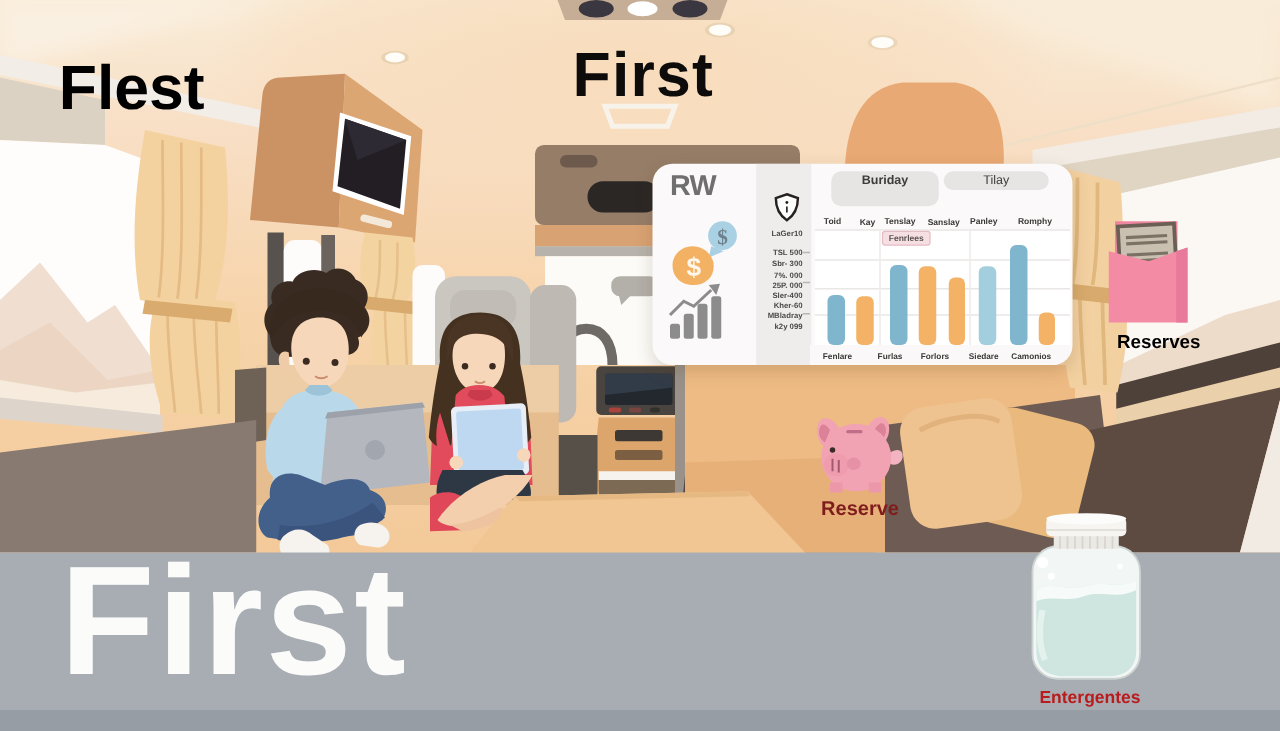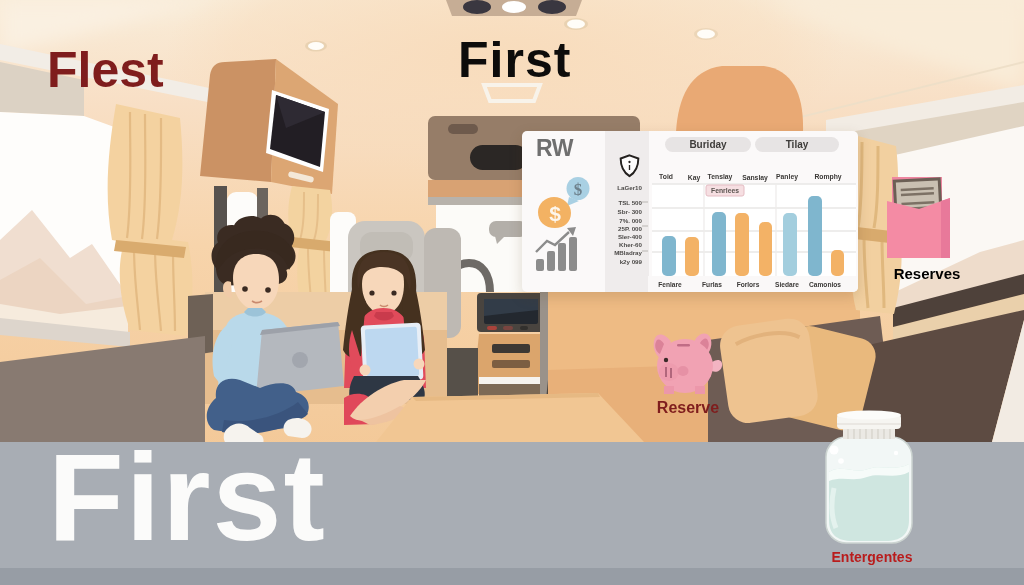--- a/index.html
+++ b/index.html
@@ -358,29 +358,29 @@
     <path d="M17,24 L81,24" stroke="#dedad3" stroke-width="1.2"></path>
   </g>
 </svg>
 
 <div class="abs" style="left:820px;top:549px;width:104px;text-align:center;font-size:14px;font-weight:bold;color:#b91c1c;">Entergentes</div>
 
 <div class="abs" style="left:636px;top:399px;width:104px;text-align:center;font-size:16px;font-weight:bold;color:#7f1d1d;">Reserve</div>
 
 <div class="abs" style="left:875px;top:265px;width:104px;text-align:center;font-size:15px;font-weight:bold;color:#000000;">Reserves</div>
 
-<div class="abs" style="left:47px;top:41px;font-size:50px;font-weight:bold;color:#7f1d1d;letter-spacing:0px;">Flest</div>
+<div class="abs" style="left:47px;top:41px;font-size:50px;font-weight:bold;color:#000000;letter-spacing:0px;">Flest</div>
 
 <div class="abs" style="left:458px;top:31px;font-size:50px;font-weight:bold;color:#0d0c0b;letter-spacing:1px;">First</div>
 
 <svg class="abs" style="left:480px;top:82px" width="64" height="22" viewBox="0 0 64 22">
   <path d="M4,3 L60,3 L54,19 L10,19 Z" fill="none" stroke="#f8f3ea" stroke-width="4"></path>
 </svg>
 
-<div class="abs" style="left:522px;top:131px;width:336px;height:161px;background:#fbf9f9;border-radius:5px;box-shadow:0 5px 14px rgba(90,60,30,0.18);overflow:hidden;">
+<div class="abs" style="left:522px;top:131px;width:336px;height:161px;background:#fbf9f9;border-radius:16px;box-shadow:0 5px 14px rgba(90,60,30,0.18);overflow:hidden;">
 
   <div class="abs" style="left:83px;top:0;width:44px;height:161px;background:#efecec;"></div>
 
   <div class="abs" style="left:14px;top:4px;font-size:23px;font-weight:bold;color:#6f6f6f;letter-spacing:-0.5px;">RW</div>
 
   <svg class="abs" style="left:8px;top:36px" width="75" height="120" viewBox="0 0 75 120">
     <g>
       <circle cx="48" cy="21.5" r="11.5" fill="#a9d0e3"></circle>
       <text x="48" y="28" font-size="17" font-weight="bold" fill="#6e818c" text-anchor="middle" font-family="Liberation Serif,serif">$</text>
       <polygon points="39,30 49,34 37,39" fill="#a9d0e3"></polygon>
@@ -414,22 +414,22 @@
     <div class="abs" style="right:2px;top:49px">Sler-400</div>
     <div class="abs" style="right:2px;top:57px">Kher-60</div>
     <div class="abs" style="right:2px;top:65px">MBladray</div>
     <div class="abs" style="right:2px;top:74px">k2y 099</div>
   </div>
 
   <svg class="abs" style="left:120px;top:0" width="8" height="161" viewBox="0 0 8 161">
     <path d="M0,71 L6,71 M0,95 L6,95 M0,120 L6,120" stroke="#b9b5b2" stroke-width="1.2"></path>
   </svg>
 
-  <div class="abs" style="left:143px;top:6px;width:86px;height:15px;background:#e7e4e4;border-radius:8px;text-align:center;font-size:10px;font-weight:bold;color:#3e3c3a;line-height:15px;">Buriday</div>
-  <div class="abs" style="left:233px;top:6px;width:84px;height:15px;background:#e7e4e4;border-radius:8px;text-align:center;font-size:10px;font-weight:bold;color:#3e3c3a;line-height:15px;">Tilay</div>
+  <div class="abs" style="left:143px;top:6px;width:86px;height:28px;background:#e7e4e4;border-radius:8px;text-align:center;font-size:10px;font-weight:bold;color:#3e3c3a;line-height:15px;">Buriday</div>
+  <div class="abs" style="left:233px;top:6px;width:84px;height:15px;background:#e7e4e4;border-radius:8px;text-align:center;font-size:10px;font-weight:normal;color:#3e3c3a;line-height:15px;">Tilay</div>
 
   <svg class="abs" style="left:126px;top:24px" width="210" height="137" viewBox="0 0 210 137">
     <rect x="4" y="29" width="204" height="92" fill="#ffffff"></rect>
     <g stroke="#e9e7e6" stroke-width="1.3">
       <line x1="4" y1="29" x2="208" y2="29"></line>
       <line x1="4" y1="53" x2="208" y2="53"></line>
       <line x1="4" y1="76" x2="208" y2="76"></line>
       <line x1="4" y1="97" x2="208" y2="97"></line>
       <line x1="56" y1="29" x2="56" y2="121" stroke="#efeceb"></line>
       <line x1="128" y1="29" x2="128" y2="121" stroke="#efeceb"></line>

